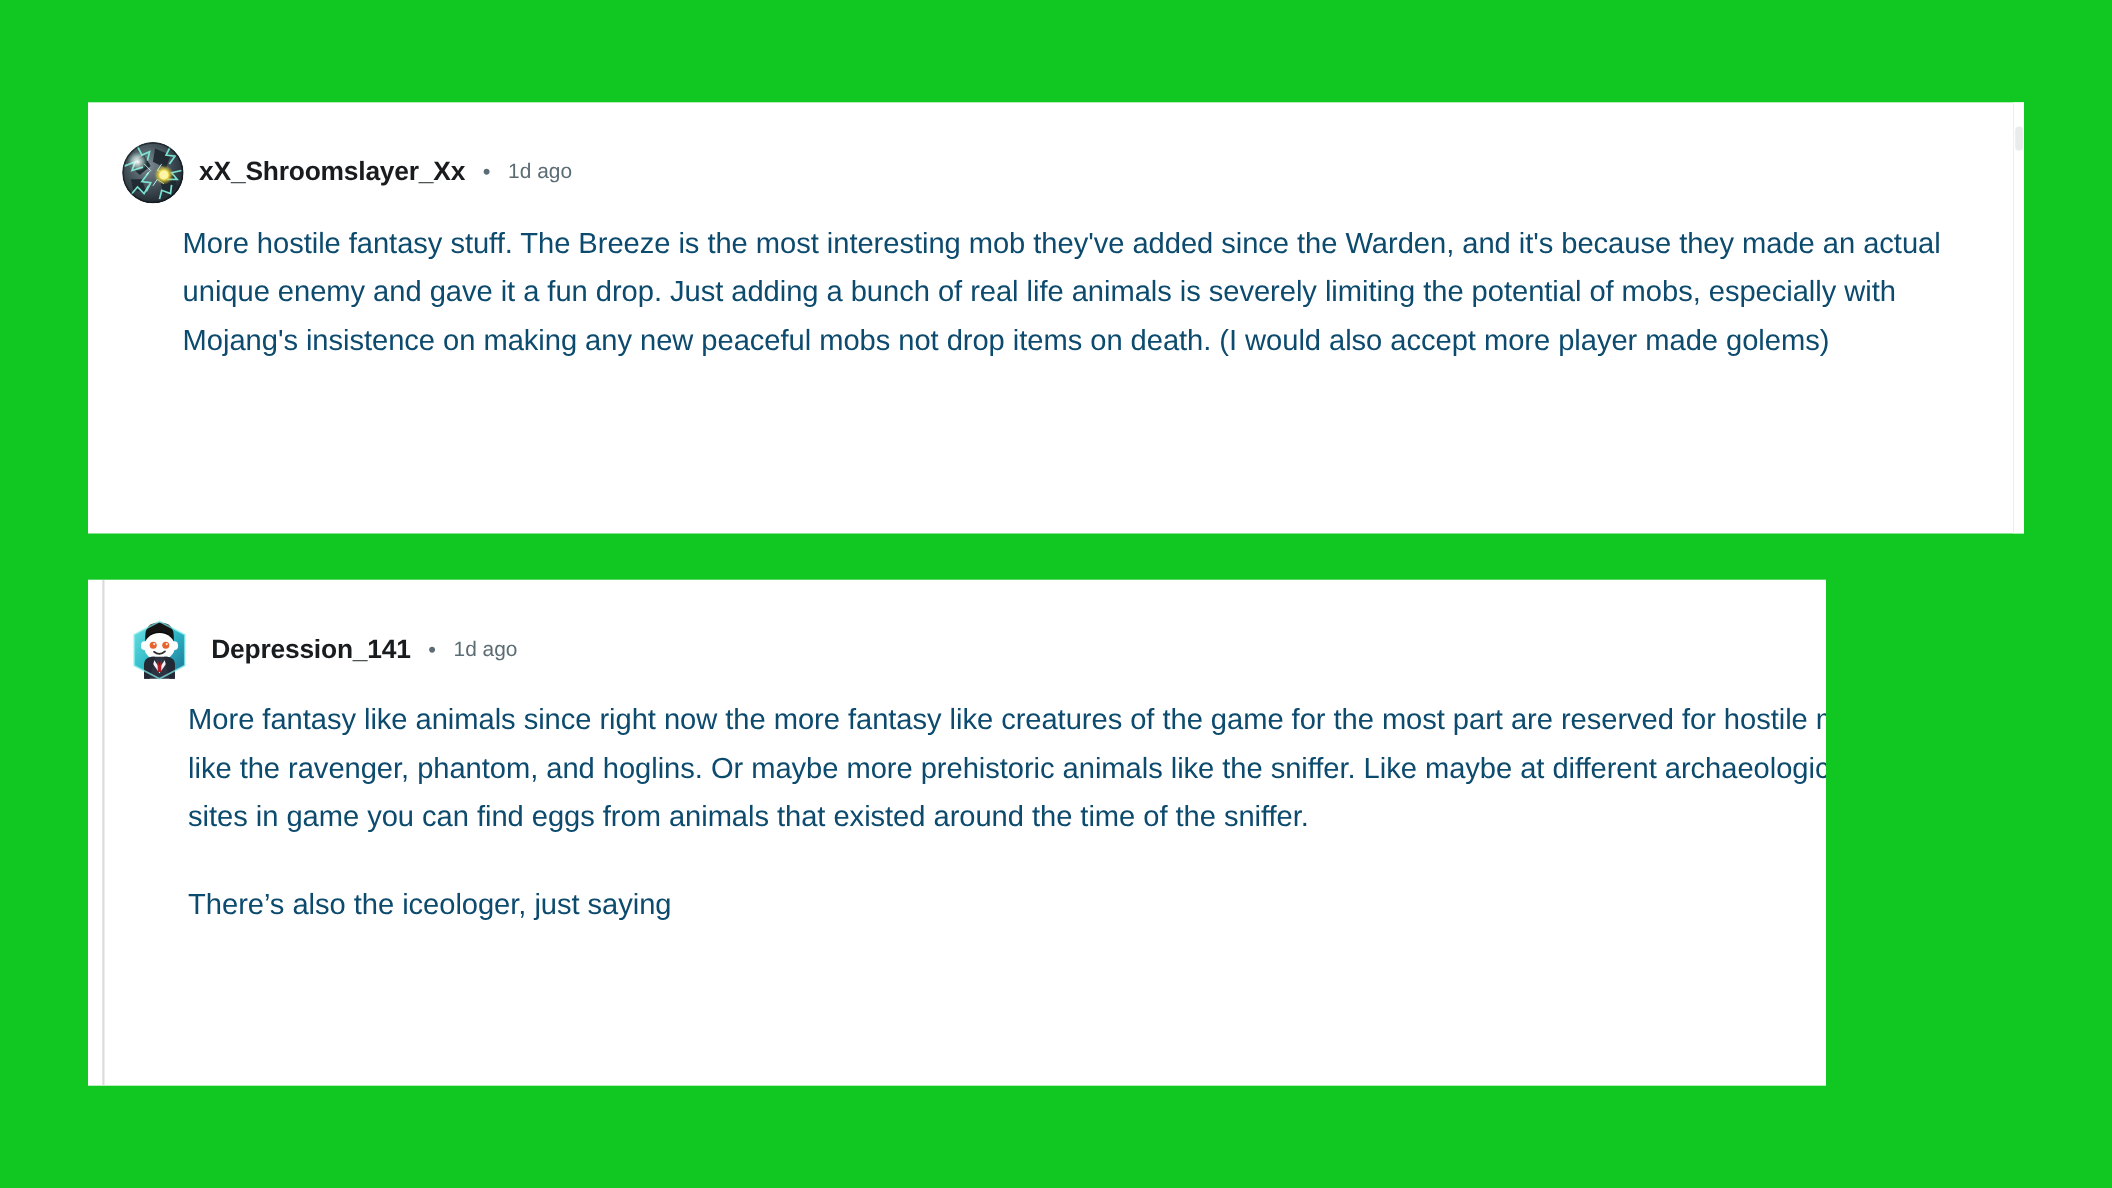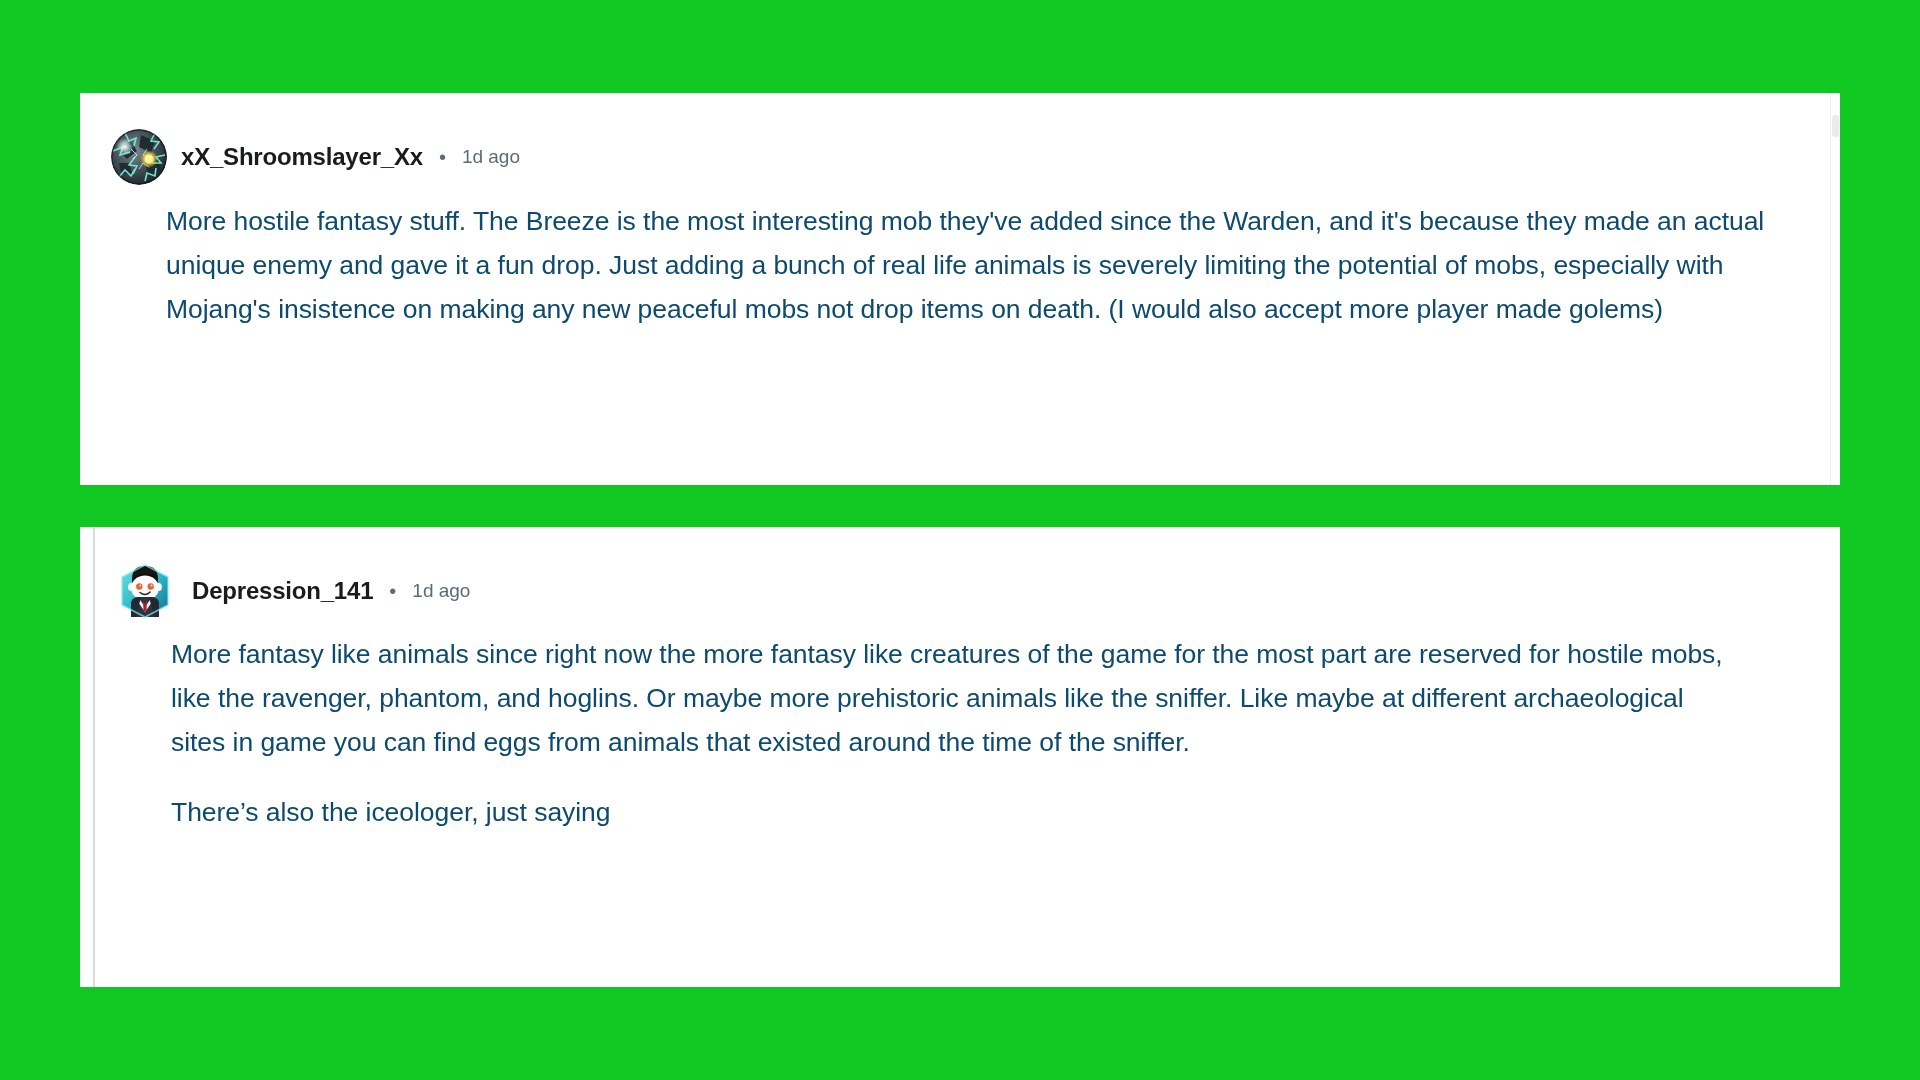--- a/index.html
+++ b/index.html
@@ -33,21 +33,21 @@
   #card-1 {
     left: 80px;
     top: 93px;
     width: 1760px;
     height: 392px;
   }
 
   #card-2 {
     left: 80px;
     top: 527px;
-    width: 1760px;
+    width: 1580px;
     height: 460px;
   }
 
   
   .scroll-sliver {
     position: absolute;
     right: 0;
     top: 0;
     width: 10px;
     height: 100%;
@@ -138,21 +138,21 @@
     position: absolute;
     color: #0c4a6e;
     font-size: 26.5px;
     line-height: 44px;
     letter-spacing: -0.05px;
   }
 
   #card-1 .comment-body { left: 86px; top: 106px; width: 1600px; }
   #card-2 .comment-body { left: 91px; top: 105px; width: 1560px; }
 
-  .comment-body p + p { margin-top: 26px; }
+  .comment-body p + p { margin-top: 36px; }
 </style>
 </head>
 <body>
 
 <div class="screen">
 
   <div class="card" id="card-1">
     <div class="card-inner">
 
       <div class="comment-header">

